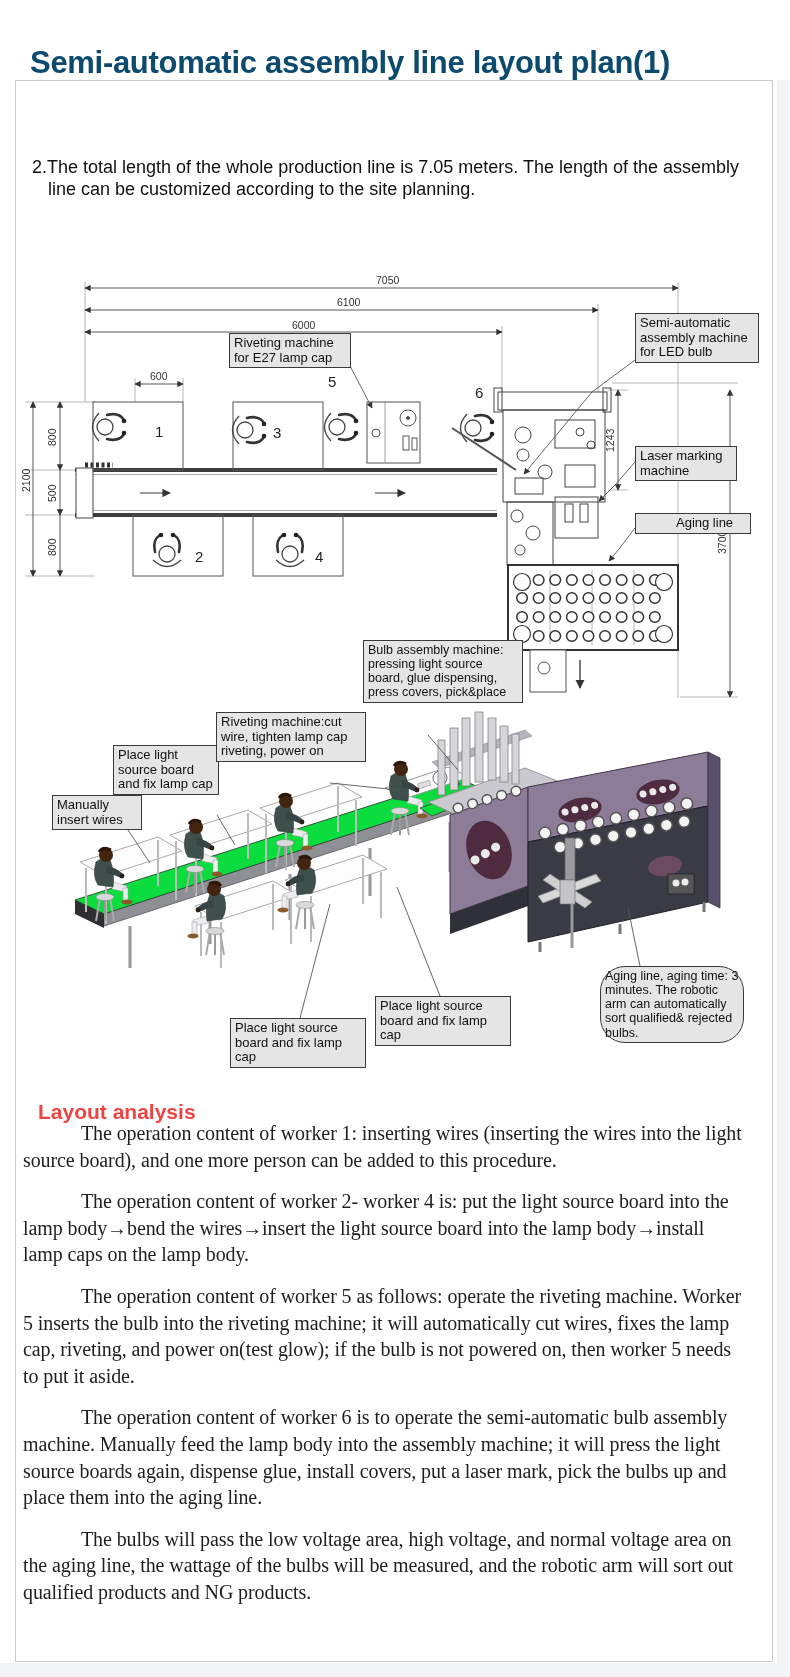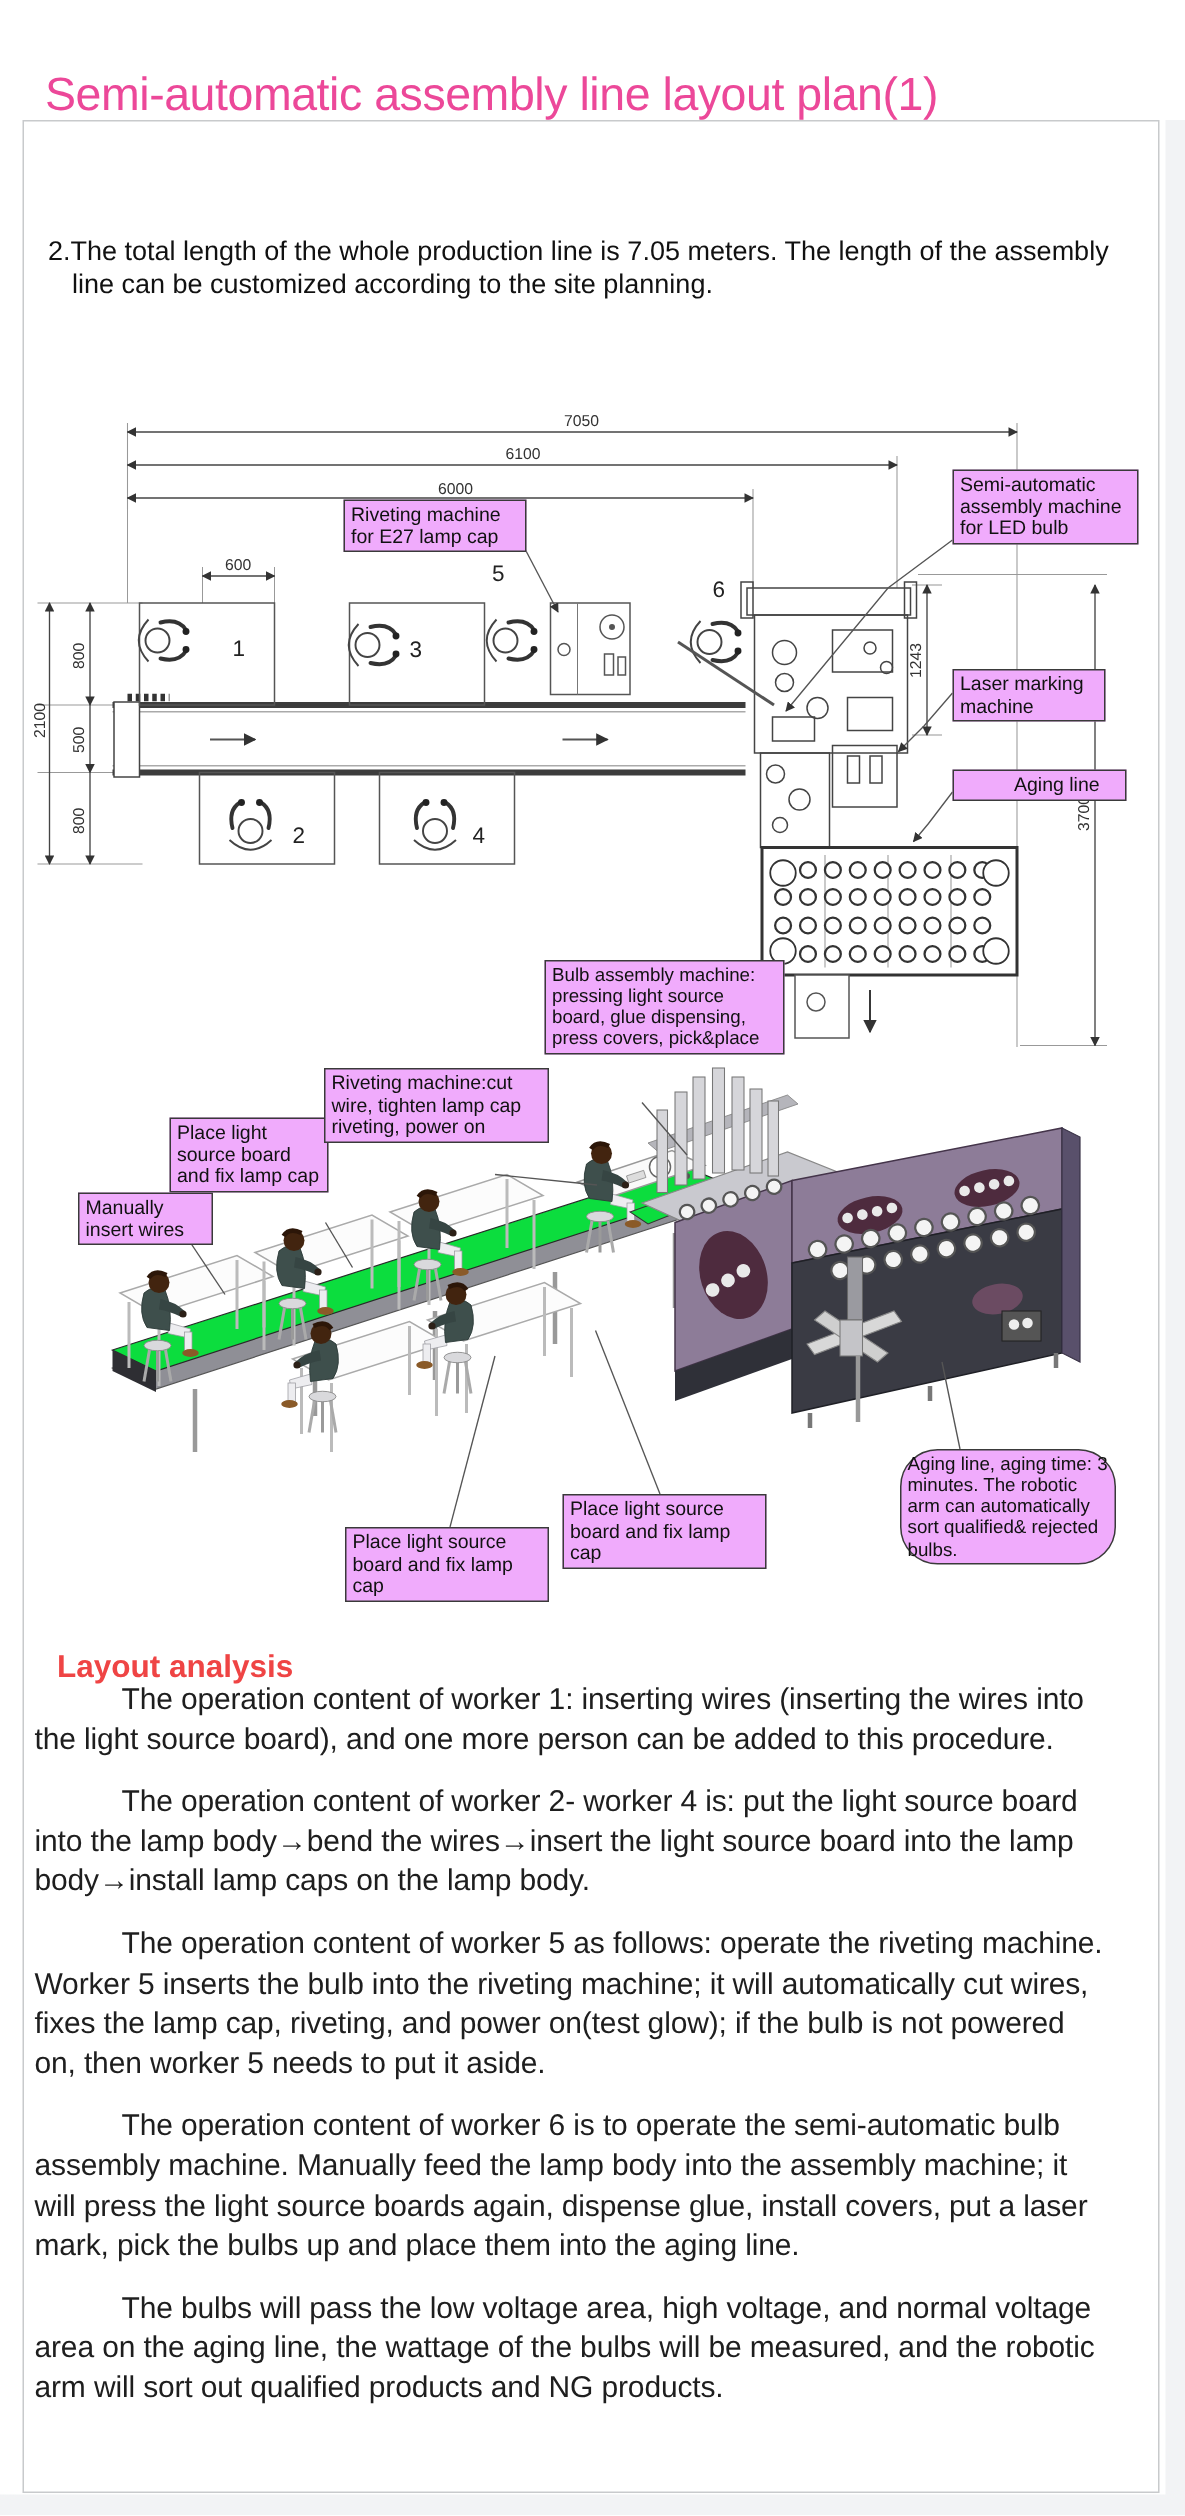--- a/index.html
+++ b/index.html
@@ -1,33 +1,33 @@
 <!DOCTYPE html>
 <html><head>
 <meta charset="utf-8">
 <style>
   html,body{margin:0;padding:0;background:#fff;}
   .page{position:relative;width:790px;height:1677px;background:#fff;overflow:hidden;
         font-family:"Liberation Sans",sans-serif;color:#222;}
   .edge-right{position:absolute;left:777px;top:80px;width:13px;height:1597px;background:#f2f3f5;}
   .edge-bottom{position:absolute;left:0;top:1663px;width:790px;height:14px;background:#f2f3f5;}
-  .title{position:absolute;left:30px;top:24px;font-size:31px;font-weight:normal;
-         letter-spacing:-0.3px;color:#ec4899;white-space:nowrap;text-align:center;}
+  .title{position:absolute;left:30px;top:24px;font-size:31px;font-weight:bold;
+         letter-spacing:-0.3px;color:#0c4a6e;white-space:nowrap;text-align:center;}
   .content-box{position:absolute;left:15px;top:80px;width:758px;height:1582px;
                border:1px solid #c8cacc;background:#fff;box-sizing:border-box;}
   .intro1{position:absolute;left:32px;top:103px;width:710px;font-size:17.5px;color:#111;}
   .intro2{position:absolute;left:32px;top:139px;width:712px;font-size:18px;color:#111;
           line-height:1.22;padding-left:16px;text-indent:-16px;}
   svg{position:absolute;}
-  .callout{position:absolute;background:#f0abfc;border:1.5px solid #3a3a3a;color:#111;
+  .callout{position:absolute;background:#e5e5e5;border:1.5px solid #3a3a3a;color:#111;
            font-size:13px;line-height:1.13;padding:2px 4px;z-index:5;}
   .co-sm{font-size:12.5px;}
   .heading{position:absolute;left:38px;top:1083px;font-size:21px;font-weight:700;color:#ef4444;}
   .paras{position:absolute;left:23px;top:1120px;width:719px;font-size:20px;line-height:1.33;
-         color:#1e1e1e;letter-spacing:-0.1px;}
+         color:#1e1e1e;letter-spacing:-0.1px;font-family:Liberation Serif, serif;}
   .paras p{margin:0 0 15px 0;text-indent:58px;}
   text{font-family:"Liberation Sans",sans-serif;}
 </style>
 </head>
 <body>
 
 <div class="page">
   <div class="edge-right"></div>
   <div class="edge-bottom"></div>
 

